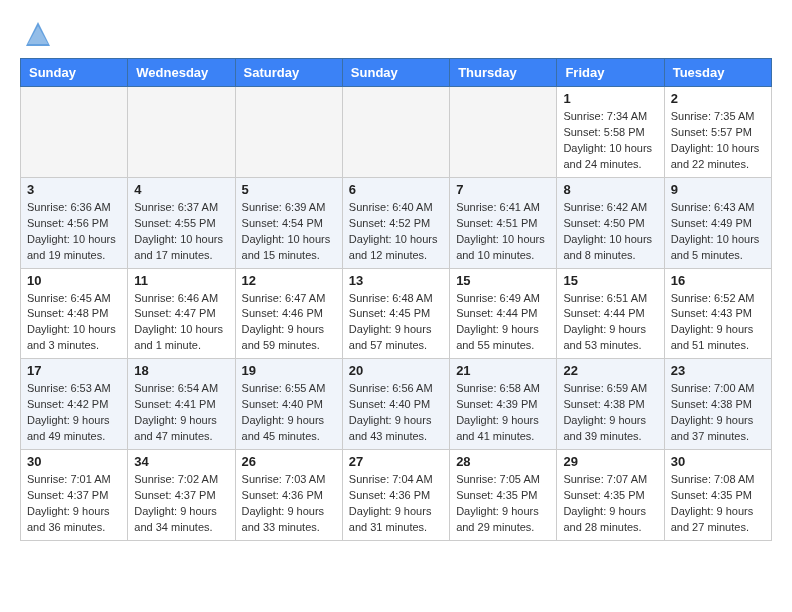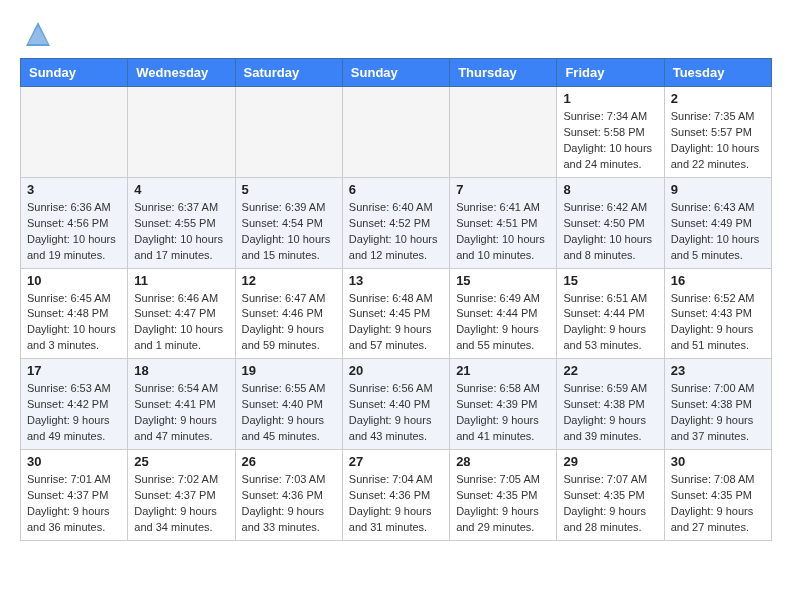--- a/index.html
+++ b/index.html
@@ -240,21 +240,21 @@
             <div class="day-number">23</div>
             <div class="day-info">Sunrise: 7:00 AM<br>Sunset: 4:38 PM<br>Daylight: 9 hours<br>and 37 minutes.</div>
           </td>
         </tr>
         <tr class="row-bg-1">
           <td>
             <div class="day-number">30</div>
             <div class="day-info">Sunrise: 7:01 AM<br>Sunset: 4:37 PM<br>Daylight: 9 hours<br>and 36 minutes.</div>
           </td>
           <td>
-            <div class="day-number">25</div>
+            <div class="day-number">34</div>
             <div class="day-info">Sunrise: 7:02 AM<br>Sunset: 4:37 PM<br>Daylight: 9 hours<br>and 34 minutes.</div>
           </td>
           <td>
             <div class="day-number">26</div>
             <div class="day-info">Sunrise: 7:03 AM<br>Sunset: 4:36 PM<br>Daylight: 9 hours<br>and 33 minutes.</div>
           </td>
           <td>
             <div class="day-number">27</div>
             <div class="day-info">Sunrise: 7:04 AM<br>Sunset: 4:36 PM<br>Daylight: 9 hours<br>and 31 minutes.</div>
           </td>

